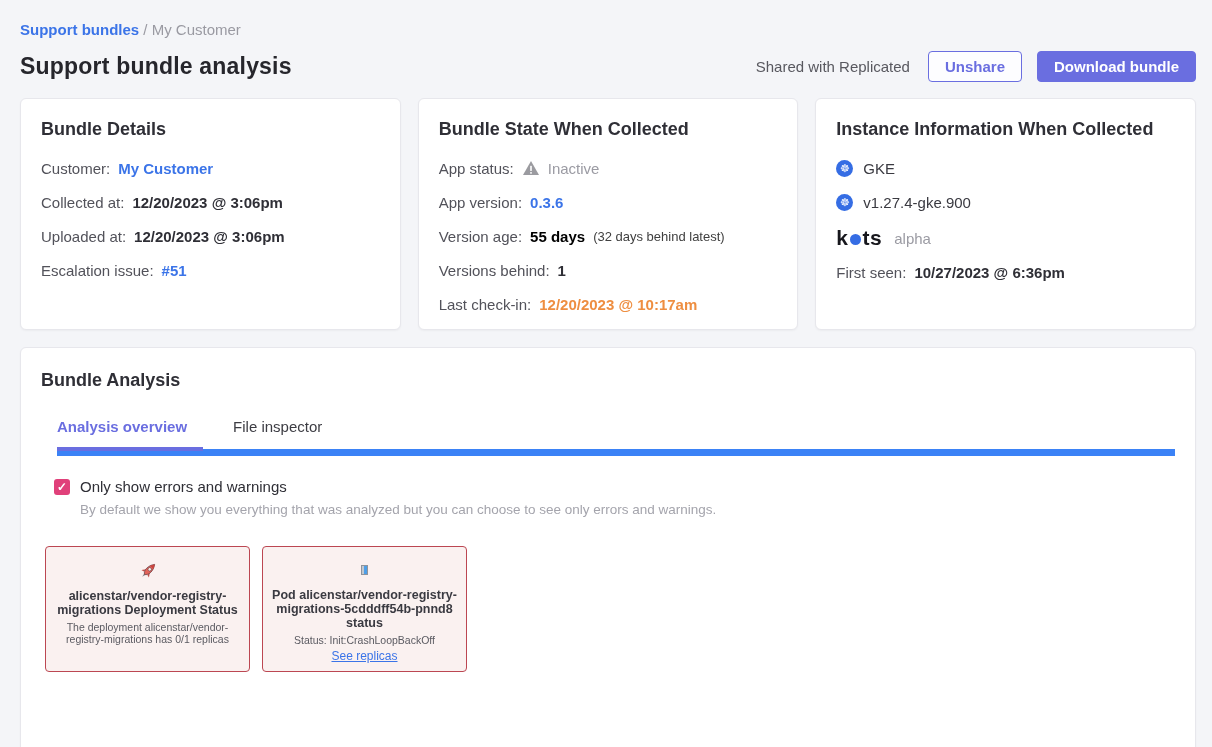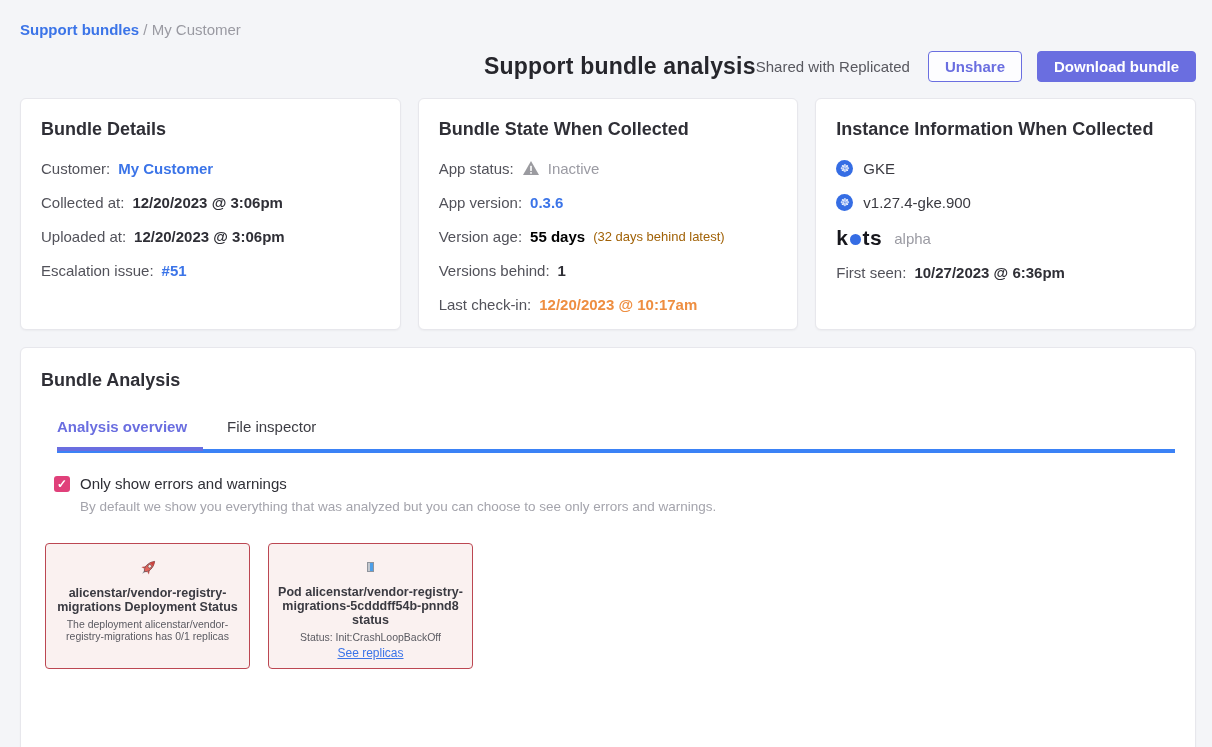--- a/index.html
+++ b/index.html
@@ -10,21 +10,21 @@
     font-family:"Liberation Sans", sans-serif;
     color:#2f2f36;
   }
   .page { padding:20px 16px 0 20px; }
 
   
   .breadcrumb { font-size:15px; line-height:19px; margin-bottom:12px; color:#9a9aa2; }
   .breadcrumb a { color:#3b74e8; text-decoration:none; font-weight:700; cursor:pointer; }
 
   
-  .header-row { display:flex; align-items:center; justify-content:flex-end; height:31px; }
+  .header-row { display:flex; align-items:center; justify-content:space-between; height:31px; }
   h1.page-title { margin:0; font-size:23px; line-height:31px; font-weight:700; color:#26262c; letter-spacing:.2px; }
   .header-actions { display:flex; align-items:center; gap:15px; }
   .shared-note { font-size:15px; color:#58585f; margin-right:3px; }
   .btn { font-family:inherit; font-size:15px; font-weight:700; border-radius:4px; padding:5px 16px; line-height:19px; cursor:pointer; border:1px solid #6a6ee0; }
   .btn-outline { background:#fdfdff; color:#6a6ee0; }
   .btn-solid { background:#6a6ee0; color:#ffffff; }
 
   
   .cards-row { display:flex; gap:17px; margin-top:16px; }
   .card {
@@ -33,52 +33,52 @@
   }
   .card h2 { margin:0 0 18px; font-size:18px; font-weight:700; color:#2f2f36; }
   .row { display:flex; align-items:center; height:20px; margin-bottom:14px; font-size:15px; color:#52525a; }
   .row .lbl { white-space:nowrap; }
   .val { margin-left:8px; white-space:nowrap; }
   .v-link { color:#3b74e8; font-weight:600; cursor:pointer; text-decoration:none; }
   .v-bold { color:#2f2f36; font-weight:700; }
   .v-gray { color:#9b9ba3; }
   .v-green { color:#000000; font-weight:600; }
   .v-orange { color:#ee8e41; font-weight:600; }
-  .v-note { color:#a16207; font-size:13px; margin-left:8px; font-weight:400; }
+  .v-note { color:#404040; font-size:13px; margin-left:8px; font-weight:400; }
 
   .warn-icon { width:18px; height:16px; margin-left:8px; display:inline-block; }
 
   .k8s-icon {
     width:17px; height:17px; border-radius:50%; background:#356de4; color:#fff;
     font-size:11px; line-height:17px; text-align:center; display:inline-block; flex:0 0 17px;
   }
   .icon-row .val { margin-left:10px; color:#3a3a41; }
   .kots-logo { font-size:21px; font-weight:700; color:#17171d; letter-spacing:.5px; display:inline-flex; align-items:center; }
   .kots-o { width:11px; height:11px; border-radius:50%; background:#356de4; display:inline-block; margin:3px 1.5px 0; }
   .kots-channel { font-size:15px; color:#9b9ba3; margin-left:12px; }
 
   
   .analysis-card {
     background:#fff; border:1px solid #e7e7ec; border-radius:6px;
     box-shadow:0 1px 2px rgba(0,0,0,.04); margin-top:17px; padding:22px 20px; height:420px;
   }
   .analysis-card h2 { margin:0; font-size:18px; font-weight:700; color:#2f2f36; }
-  .tabs-wrap { display:flex; gap:24px; margin:27px 0 0 16px; border-bottom:4px solid #3b82f6; }
+  .tabs-wrap { display:flex; gap:30px; margin:27px 0 0 16px; border-bottom:7px solid #3b82f6; }
   .tab { font-size:15px; color:#3c3c43; padding:0 16px 12px 0; cursor:pointer; }
   .tab.active { color:#6a6ee0; font-weight:700; border-bottom:4px solid #6a6ee0; margin-bottom:-2px; }
 
   .filter-row { display:flex; align-items:center; margin:22px 0 0 13px; }
   .checkbox {
     width:16px; height:16px; background:#e0407a; border-radius:3px; color:#fff;
     font-size:12px; line-height:16px; text-align:center; font-weight:700; cursor:pointer; flex:0 0 16px;
   }
   .filter-label { font-size:15px; color:#2f2f36; margin-left:10px; }
   .filter-desc { font-size:13.5px; color:#a4a4ac; margin:7px 0 0 39px; }
 
-  .results { display:flex; gap:18px; margin:29px 0 0 4px; }
+  .results { display:flex; gap:12px; margin:29px 0 0 4px; }
   .result-card {
     width:205px; height:126px; background:#faf1f0; border:1px solid #bc4752; border-radius:4px;
     padding:12px 8px 8px; text-align:center; display:flex; flex-direction:column; align-items:center; cursor:pointer;
   }
   .result-icon-wrap { height:24px; display:flex; align-items:center; justify-content:center; }
   .rocket-icon { width:22px; height:22px; transform:rotate(45deg); }
   .broken-img-icon {
     width:7px; height:10px; border:1px solid #8f949c;
     background:linear-gradient(90deg,#c3c8cf 0 2px,#4d9fe8 2px); display:inline-block;
   }

